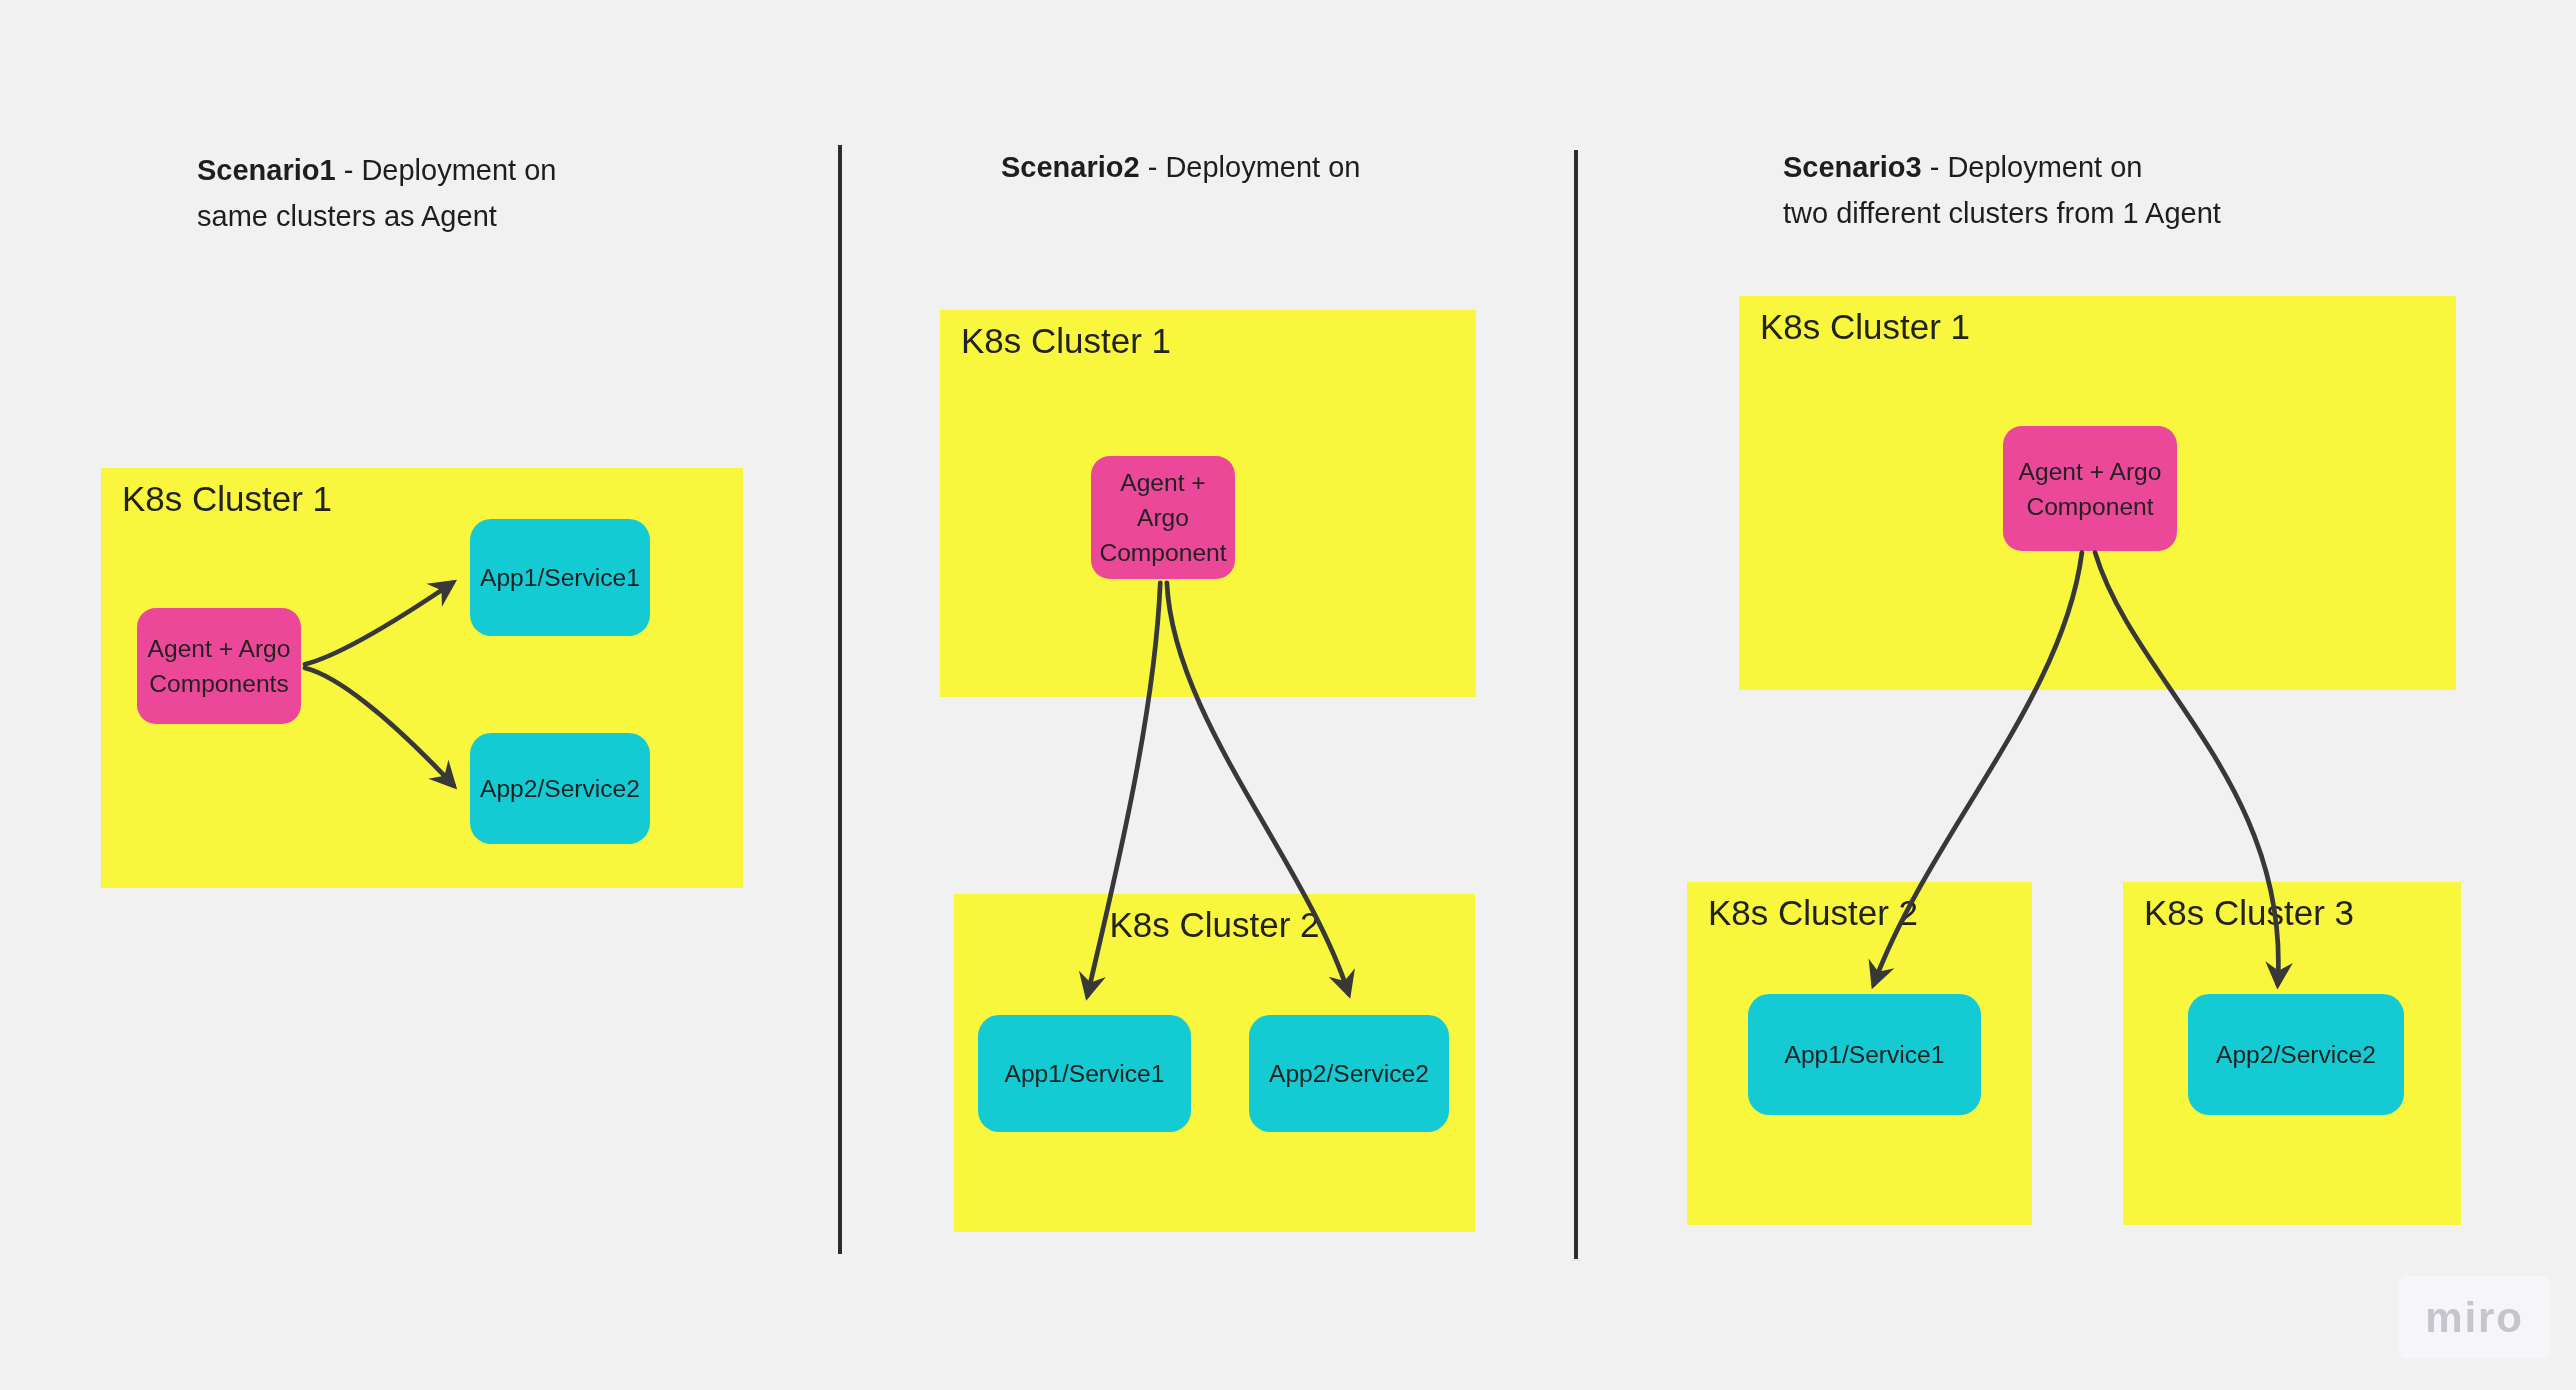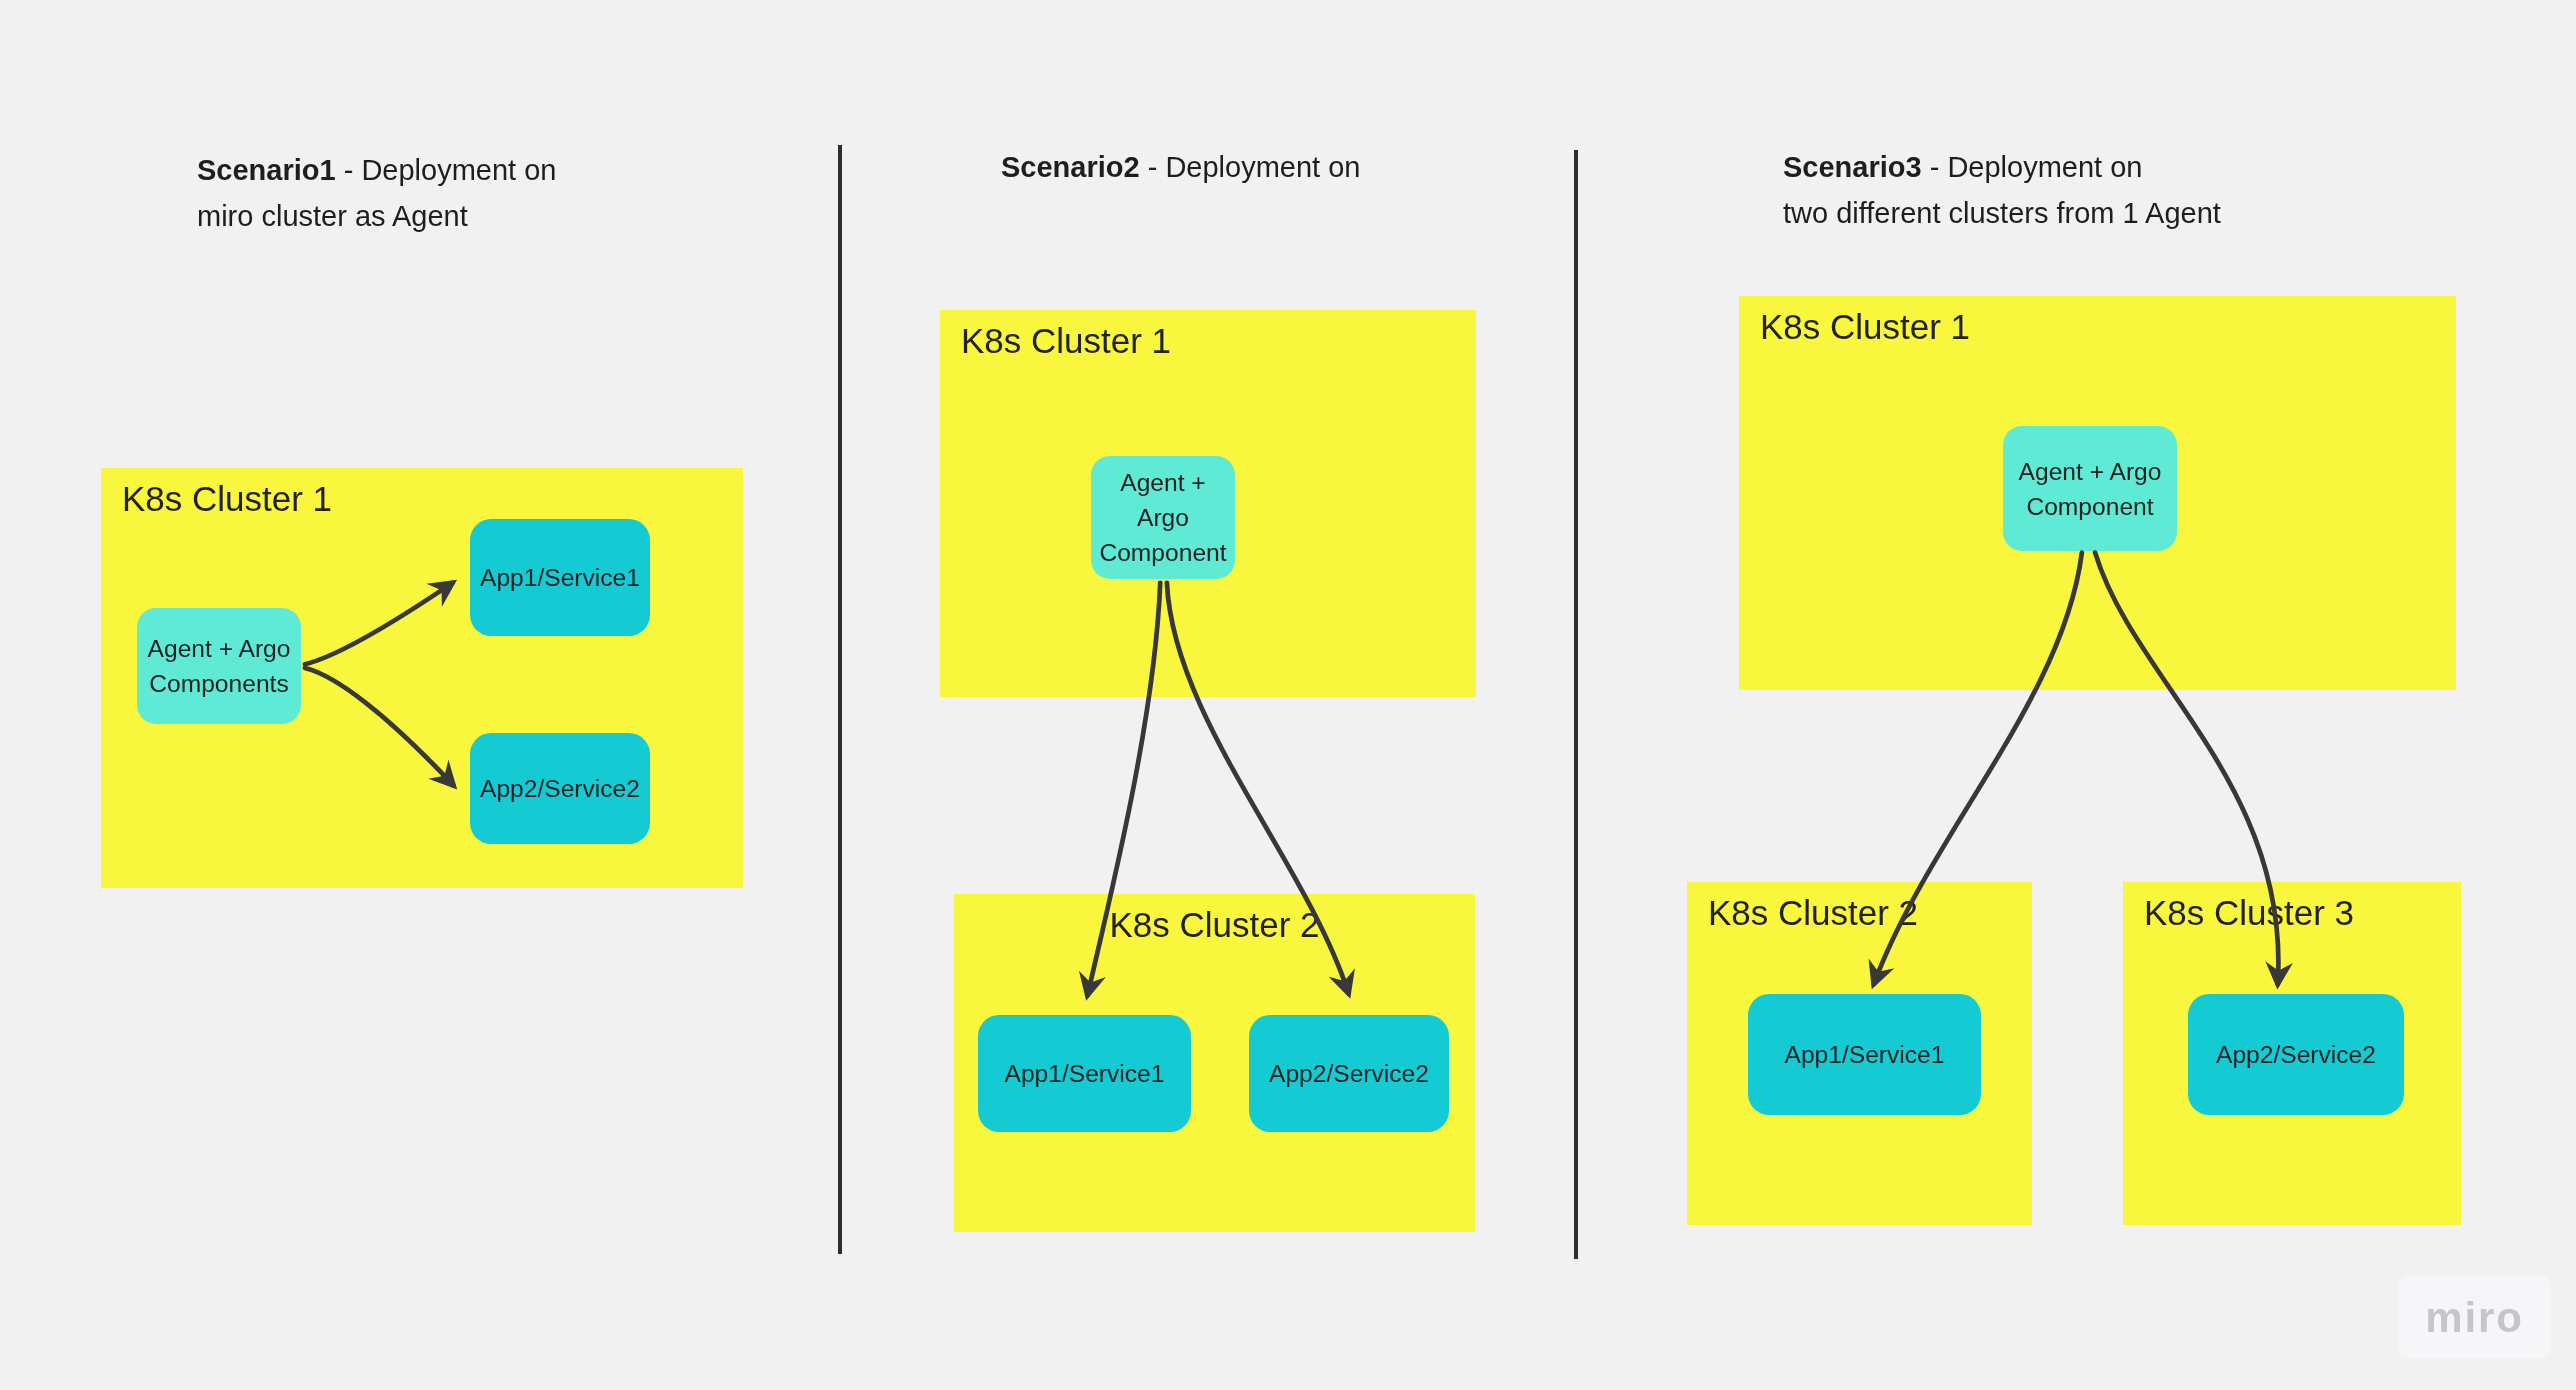--- a/index.html
+++ b/index.html
@@ -18,21 +18,21 @@
   }
   .cluster-label{
     position:absolute;left:21px;top:11.4px;
     font-size:35px;color:#222;white-space:nowrap;
   }
   .cluster-label.center{left:0;right:0;text-align:center;}
   .node{
     display:flex;align-items:center;justify-content:center;
     text-align:center;font-size:24.6px;line-height:35px;color:#222;
   }
-  .node.green{background:#5eead4;border-radius:19px;}
+  .node.green{background:#ec4899;border-radius:19px;}
   .node.cyan{background:#14cbd4;border-radius:21px;}
   svg.arrows{position:absolute;left:0;top:0;width:2576px;height:1390px;pointer-events:none;}
   svg.arrows path.link{fill:none;stroke:#383838;stroke-width:5;stroke-linecap:round;}
   .watermark-badge{
     left:2398px;top:1276px;width:153px;height:83px;
     background:#f6f6f8;border-radius:9.5px;
     display:flex;align-items:center;justify-content:center;
   }
   .watermark-text{
     font-size:42px;font-weight:700;letter-spacing:1.9px;color:#c5c6cd;
@@ -41,21 +41,21 @@
 </head>
 <body>
 
 <div id="canvas">
 
   <div class="abs divider" style="left:838px;top:145px;height:1109px;"></div>
   <div class="abs divider" style="left:1574px;top:150px;height:1109px;"></div>
 
   <div class="abs title" style="left:197px;top:147px;width:473px;">
     <div><b>Scenario1</b><span> - Deployment on</span></div>
-    <div>miro cluster as Agent</div>
+    <div>same clusters as Agent</div>
   </div>
 
   <div class="abs cluster" style="left:101px;top:468px;width:642px;height:420px;">
     <div class="cluster-label">K8s Cluster 1</div>
   </div>
 
   <div class="abs node green" style="left:137px;top:608px;width:164px;height:116px;padding:0 5.7px;box-sizing:border-box;">
     <span>Agent + Argo Components</span>
   </div>
 

